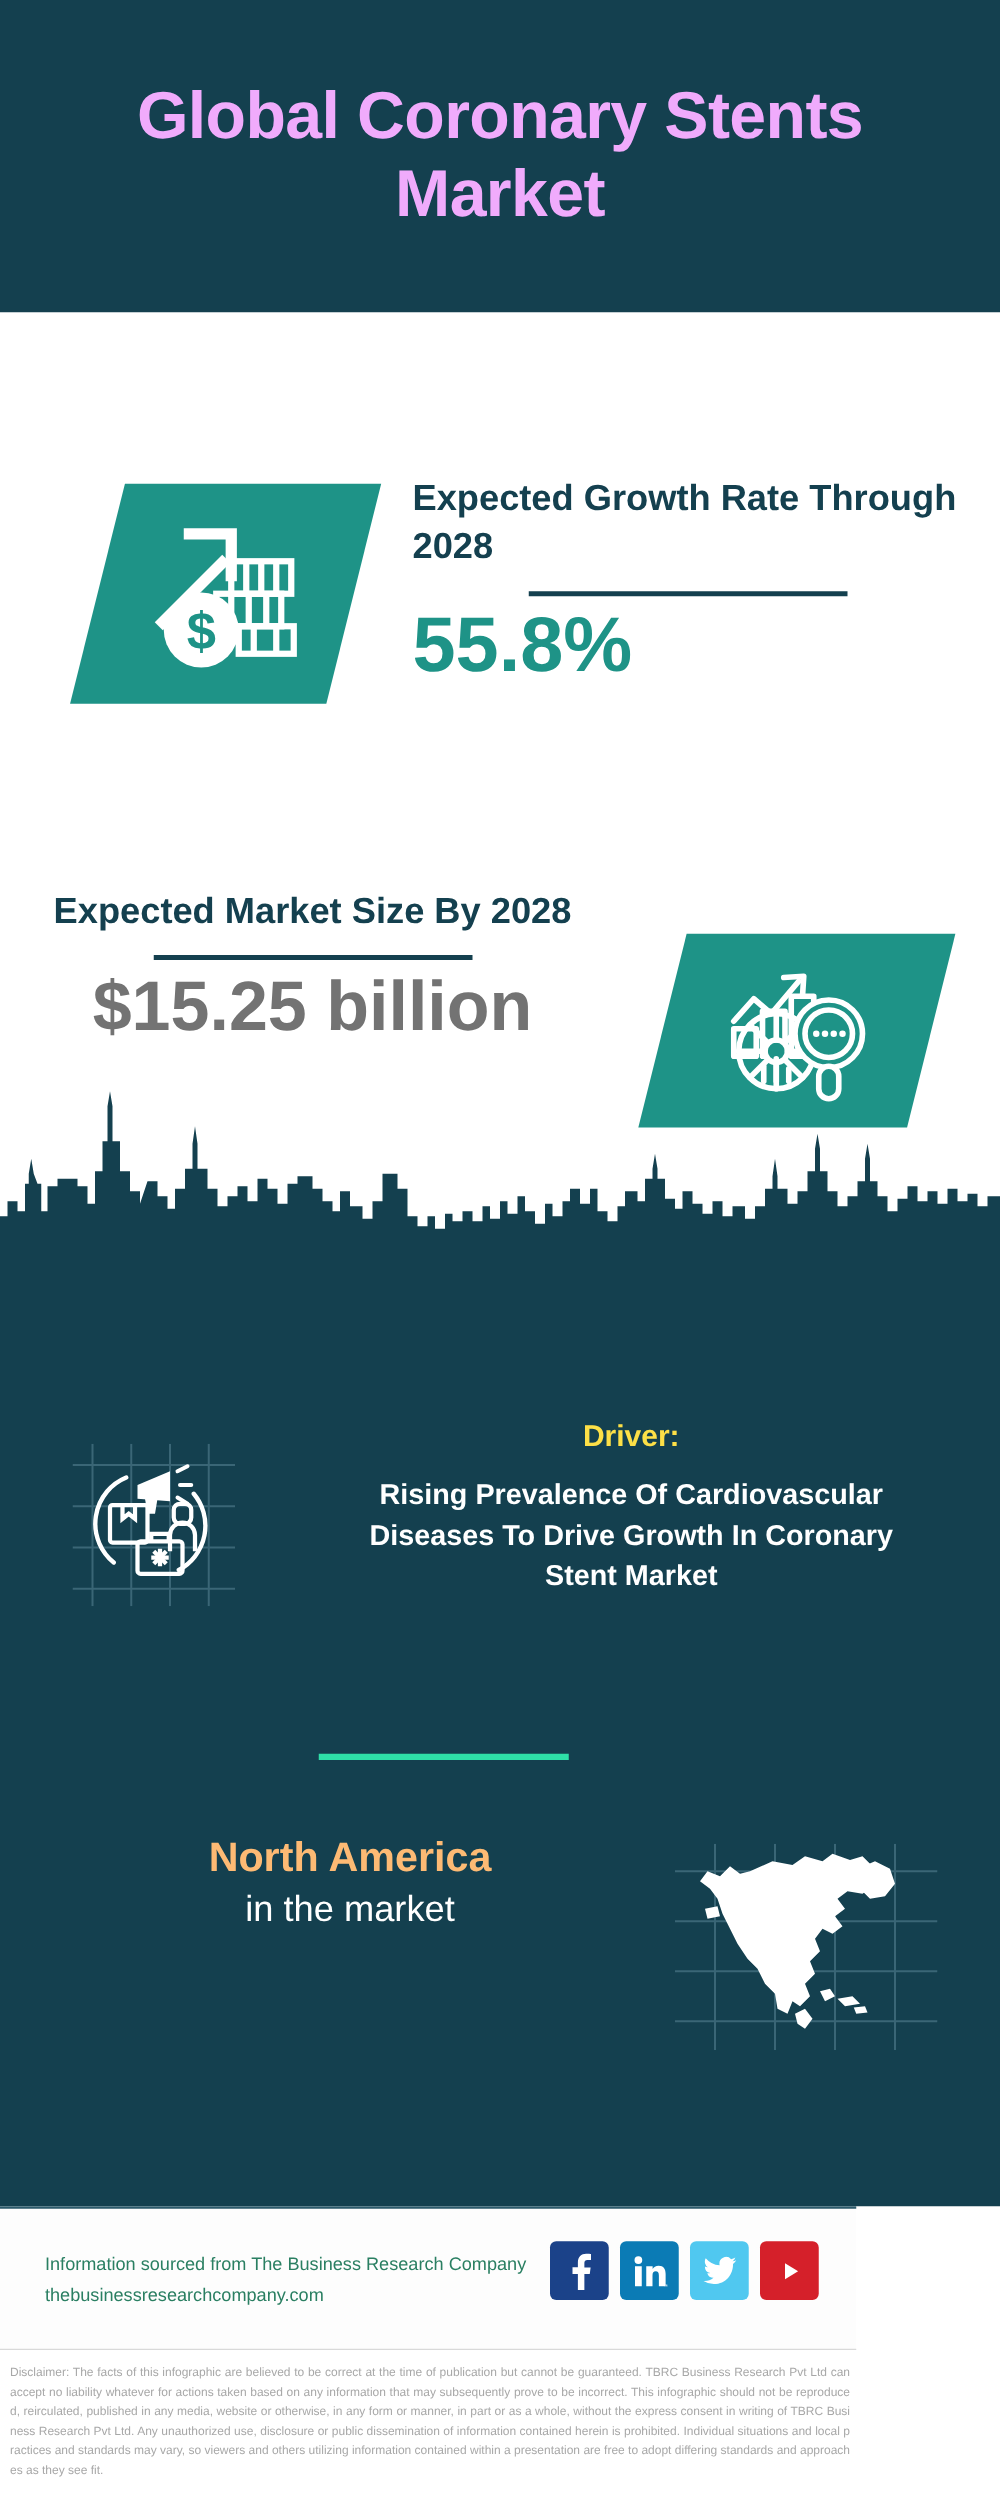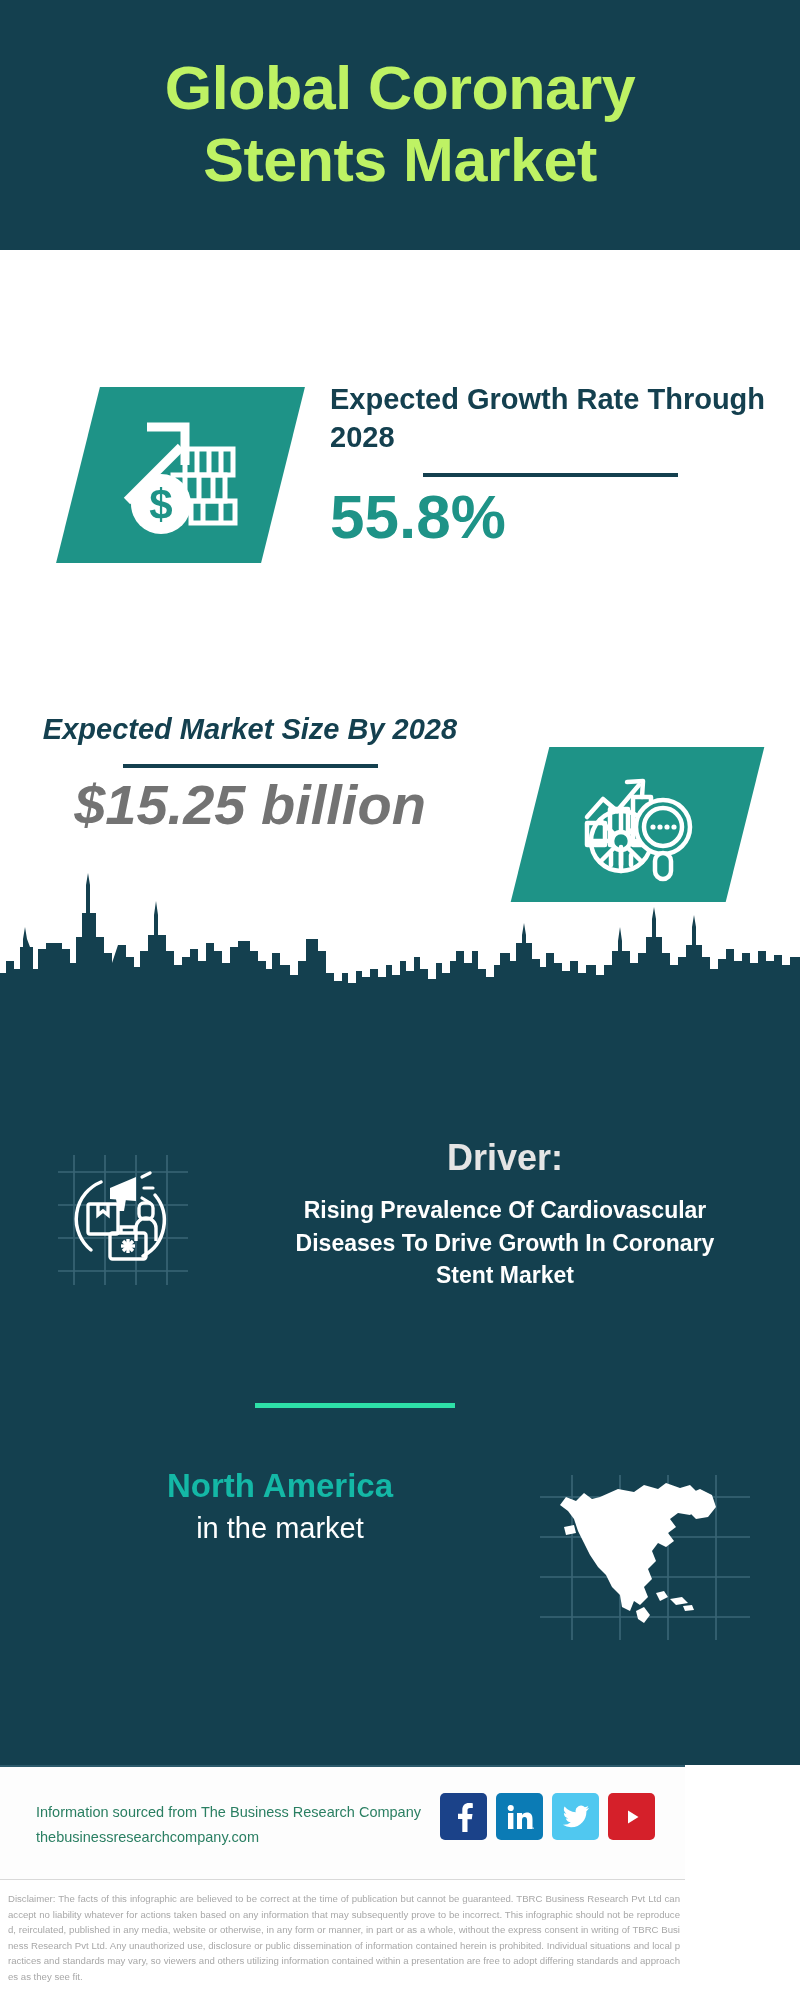--- a/index.html
+++ b/index.html
@@ -17,22 +17,22 @@
   }
 
   
   .header {
     position:absolute; left:0; top:0;
     width:800px; height:250px;
     background:#14404f;
     display:flex; align-items:center; justify-content:center;
   }
   .header-title {
-    color:#bef264;
-    font-size:61px;
+    color:#f0abfc;
+    font-size:53px;
     font-weight:bold;
     line-height:1.18;
     text-align:center;
     letter-spacing:-0.5px;
     max-width:620px;
   }
 
   
   .stat1 {
     position:absolute; left:0; top:250px;
@@ -61,21 +61,20 @@
   }
   .stat-value {
     color:#1e9387; font-size:62px; font-weight:bold; line-height:1.1;
   }
 
   
   .stat2 {
     position:absolute; left:0; top:695px;
     width:644px; height:290px;
     background:#ffffff;
-    font-style:italic;
   }
   .stat2-text {
     position:absolute; left:20px; top:15px; width:460px; text-align:center;
   }
   .stat2-value {
     color:#737373; font-size:56px; font-weight:bold; line-height:1.1;
     white-space:nowrap;
   }
   .icon2-box { position:absolute; left:530px; top:52px; width:215px; height:155px; }
 
@@ -92,37 +91,37 @@
 
   
   .driver {
     position:absolute; left:0; top:150px; width:800px;
   }
   .driver-icon {
     position:absolute; left:58px; top:20px; width:130px; height:130px;
   }
   .driver-text { position:absolute; left:290px; top:0; width:430px; text-align:center; }
   .driver-heading {
-    color:#e5e5e5; font-size:36px; font-weight:bold; line-height:1.25;
+    color:#fde047; font-size:24px; font-weight:bold; line-height:1.25;
   }
   .driver-body {
     color:#ffffff; font-size:23px; font-weight:bold; line-height:1.42;
     margin-top:14px;
   }
 
   .divider-green {
     position:absolute; left:255px; top:418px;
     width:200px; height:5px; background:#2ee0a8;
   }
 
   
   .region { position:absolute; left:0; top:480px; width:800px; }
   .region-text { position:absolute; left:30px; top:0; width:500px; text-align:center; }
   .region-name {
-    color:#14b8a6; font-size:33px; font-weight:bold; line-height:1.3;
+    color:#fdba74; font-size:33px; font-weight:bold; line-height:1.3;
   }
   .region-sub {
     color:#ffffff; font-size:29px; font-weight:normal; line-height:1.4;
   }
   .region-map { position:absolute; left:540px; top:10px; width:210px; height:165px; }
 
   
   .footer {
     position:absolute; left:0; top:1765px;
     width:685px; height:115px;

